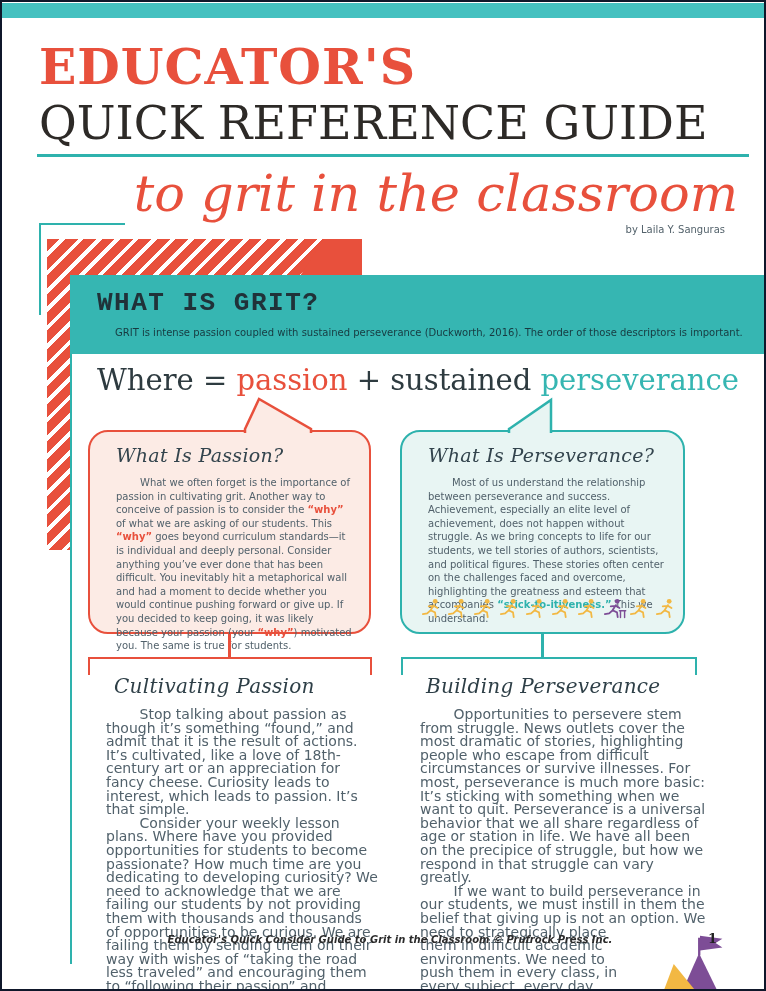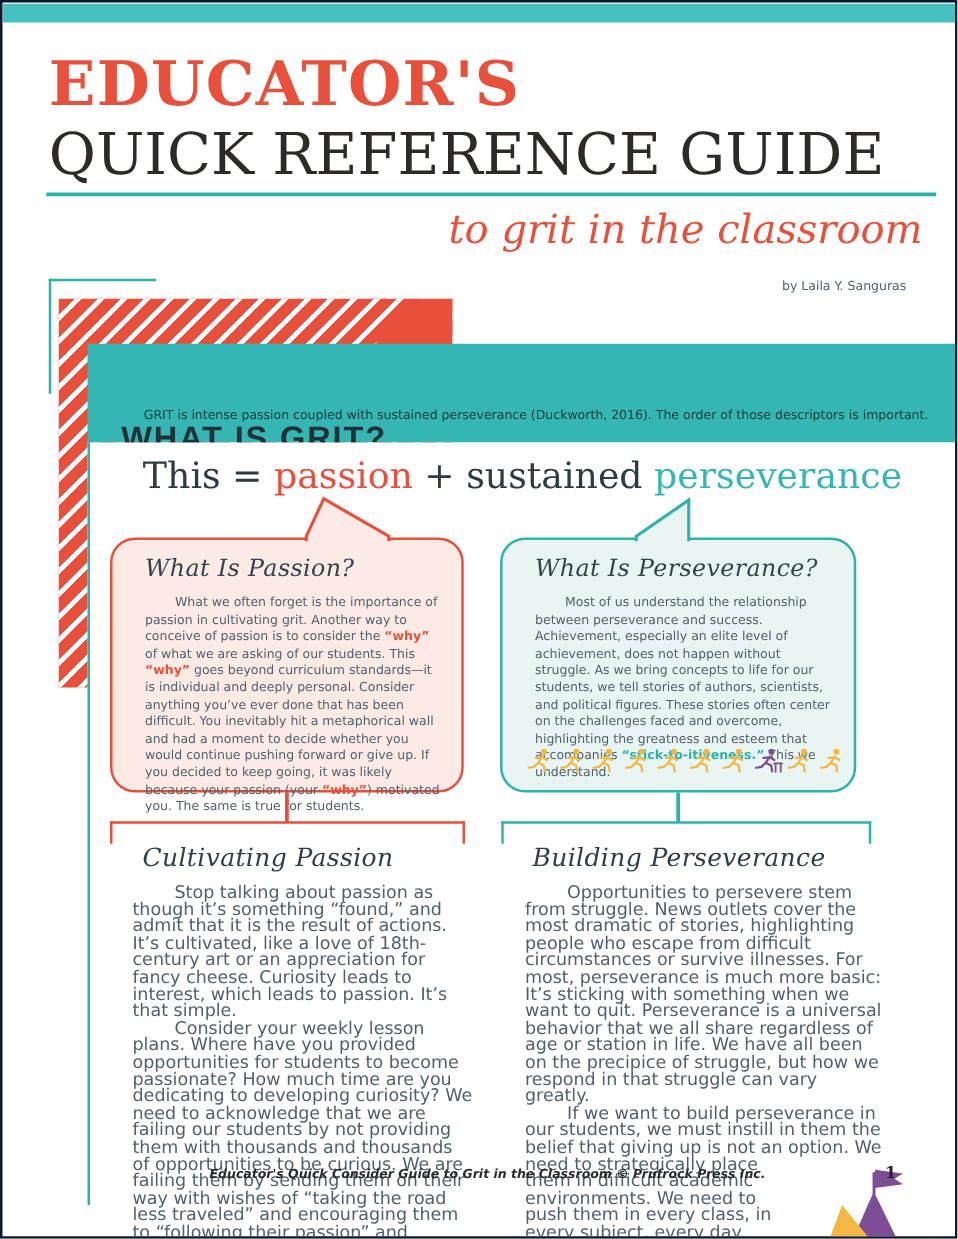--- a/index.html
+++ b/index.html
@@ -14,37 +14,37 @@
   
   .topbar{position:absolute;left:0;top:1px;width:762px;height:15px;background:var(--topbar);}
 
   
   .title1{position:absolute;left:37px;top:36px;font-family:"DejaVu Serif","Liberation Serif",serif;
           font-weight:bold;font-size:49px;letter-spacing:1px;color:var(--red);}
   .title2{position:absolute;left:37px;top:94px;font-family:"DejaVu Serif","Liberation Serif",serif;
           font-size:46px;letter-spacing:0px;color:#2d2a27;}
   .rule{position:absolute;left:35px;top:152px;width:712px;height:3px;background:var(--teal-line);}
   .subtitle{position:absolute;right:26px;top:162px;font-family:"DejaVu Serif","Liberation Serif",serif;
-          font-style:italic;font-size:32px;color:var(--red);}
+          font-style:italic;font-size:51px;color:var(--red);}
   .byline{position:absolute;right:39px;top:222px;font-size:10px;color:#53626b;}
 
   
   .corner{position:absolute;left:37px;top:221px;width:86px;height:92px;
           border-left:2px solid var(--teal-line);border-top:2px solid var(--teal-line);}
 
   
   .stripebox{position:absolute;left:45px;top:237px;width:315px;height:311px;
       background:repeating-linear-gradient(135deg, rgba(255,255,255,0) 0 9px, #ffffff 9px 13px), var(--red);}
   .stripe-solid{position:absolute;right:0;top:0;width:68px;height:40px;background:var(--red);
       clip-path:polygon(30px 0,68px 0,68px 40px,4px 40px);}
 
   
   .banner{position:absolute;left:68px;top:273px;width:696px;height:79px;background:var(--teal);}
-  .banner-title{position:absolute;left:27px;top:13px;font-family:Liberation Sans, sans-serif;
-      font-weight:bold;font-size:26px;letter-spacing:1.5px;color:#203239;margin-top:47px;}
+  .banner-title{position:absolute;left:27px;top:13px;font-family:Liberation Mono, monospace;
+      font-weight:bold;font-size:26px;letter-spacing:1.5px;color:#203239;}
   .banner-sub{position:absolute;left:45px;top:52px;font-size:10px;color:#173a40;}
 
   
   .panel{position:absolute;left:68px;top:352px;width:696px;height:610px;background:#fff;
       border-left:2.5px solid var(--teal-line);}
 
   
   .equation{position:absolute;left:68px;top:361px;width:696px;text-align:center;
       font-family:"DejaVu Serif","Liberation Serif",serif;font-size:29px;color:#2e3b40;}
   .eq-passion{color:var(--red);}
@@ -116,21 +116,21 @@
     <div class="stripe-solid"></div>
   </div>
 
   <div class="banner">
     <div class="banner-title">WHAT IS GRIT?</div>
     <div class="banner-sub">GRIT is intense passion coupled with sustained perseverance (Duckworth, 2016). The order of those descriptors is important.</div>
   </div>
 
   <div class="panel"></div>
 
-  <div class="equation"><span>This = </span><span class="eq-passion">passion</span><span> + sustained </span><span class="eq-persev">perseverance</span></div>
+  <div class="equation"><span>Where = </span><span class="eq-passion">passion</span><span> + sustained </span><span class="eq-persev">perseverance</span></div>
 
   <div class="bubble passion">
     <svg class="tail passion-tail" width="72" height="40" viewBox="0 0 72 40">
       <path d="M3 33 L17 3 L69 33 L69 39 L3 39 Z" fill="#fcebe5"></path>
       <path d="M3 37 L3 33 L17 3 L69 33 L69 37" fill="none" stroke="#e8503c" stroke-width="2.5"></path>
     </svg>
     <div class="bubble-title">What Is Passion?</div>
     <div class="bubble-body">
       <p><span>What we often forget is the importance of passion in cultivating grit. Another way to conceive of passion is to consider the </span><span class="why">“why”</span><span> of what we are asking of our students. This </span><span class="why">“why”</span><span> goes beyond curriculum standards—it is individual and deeply personal. Consider anything you’ve ever done that has been difficult. You inevitably hit a metaphorical wall and had a moment to decide whether you would continue pushing forward or give up. If you decided to keep going, it was likely because your passion (your </span><span class="why">“why”</span><span>) motivated you. The same is true for students.</span></p>
     </div>

